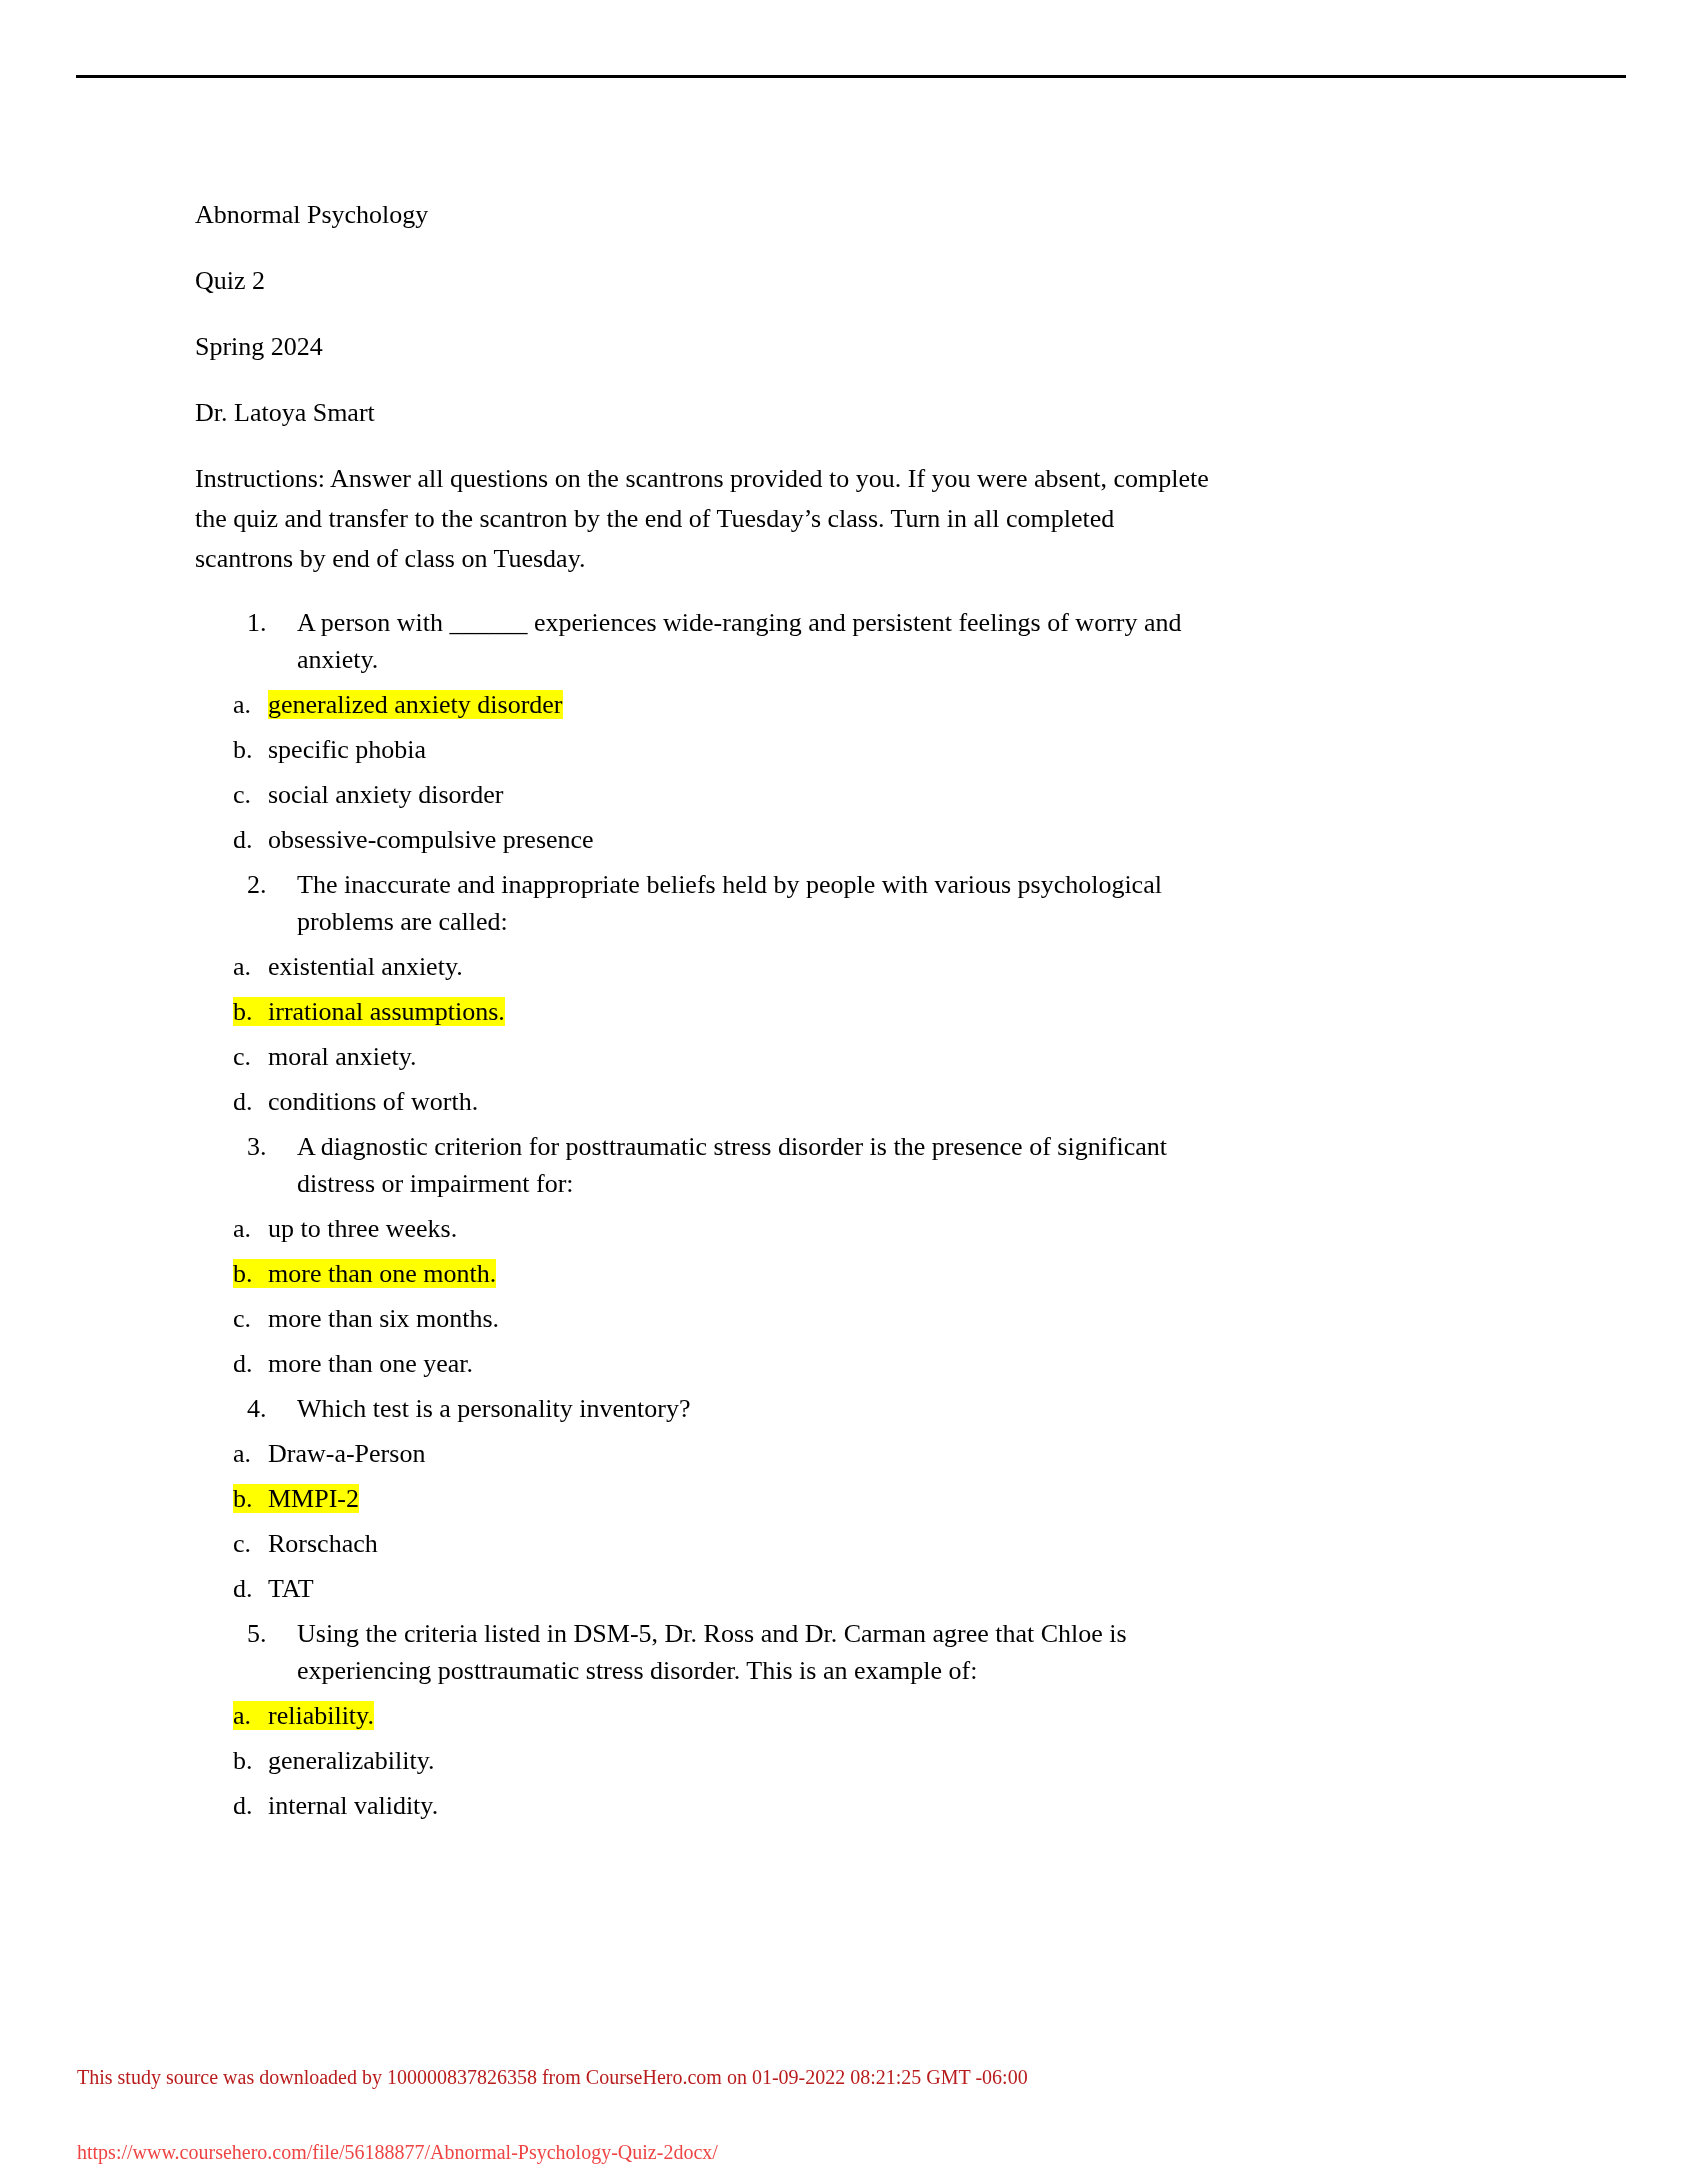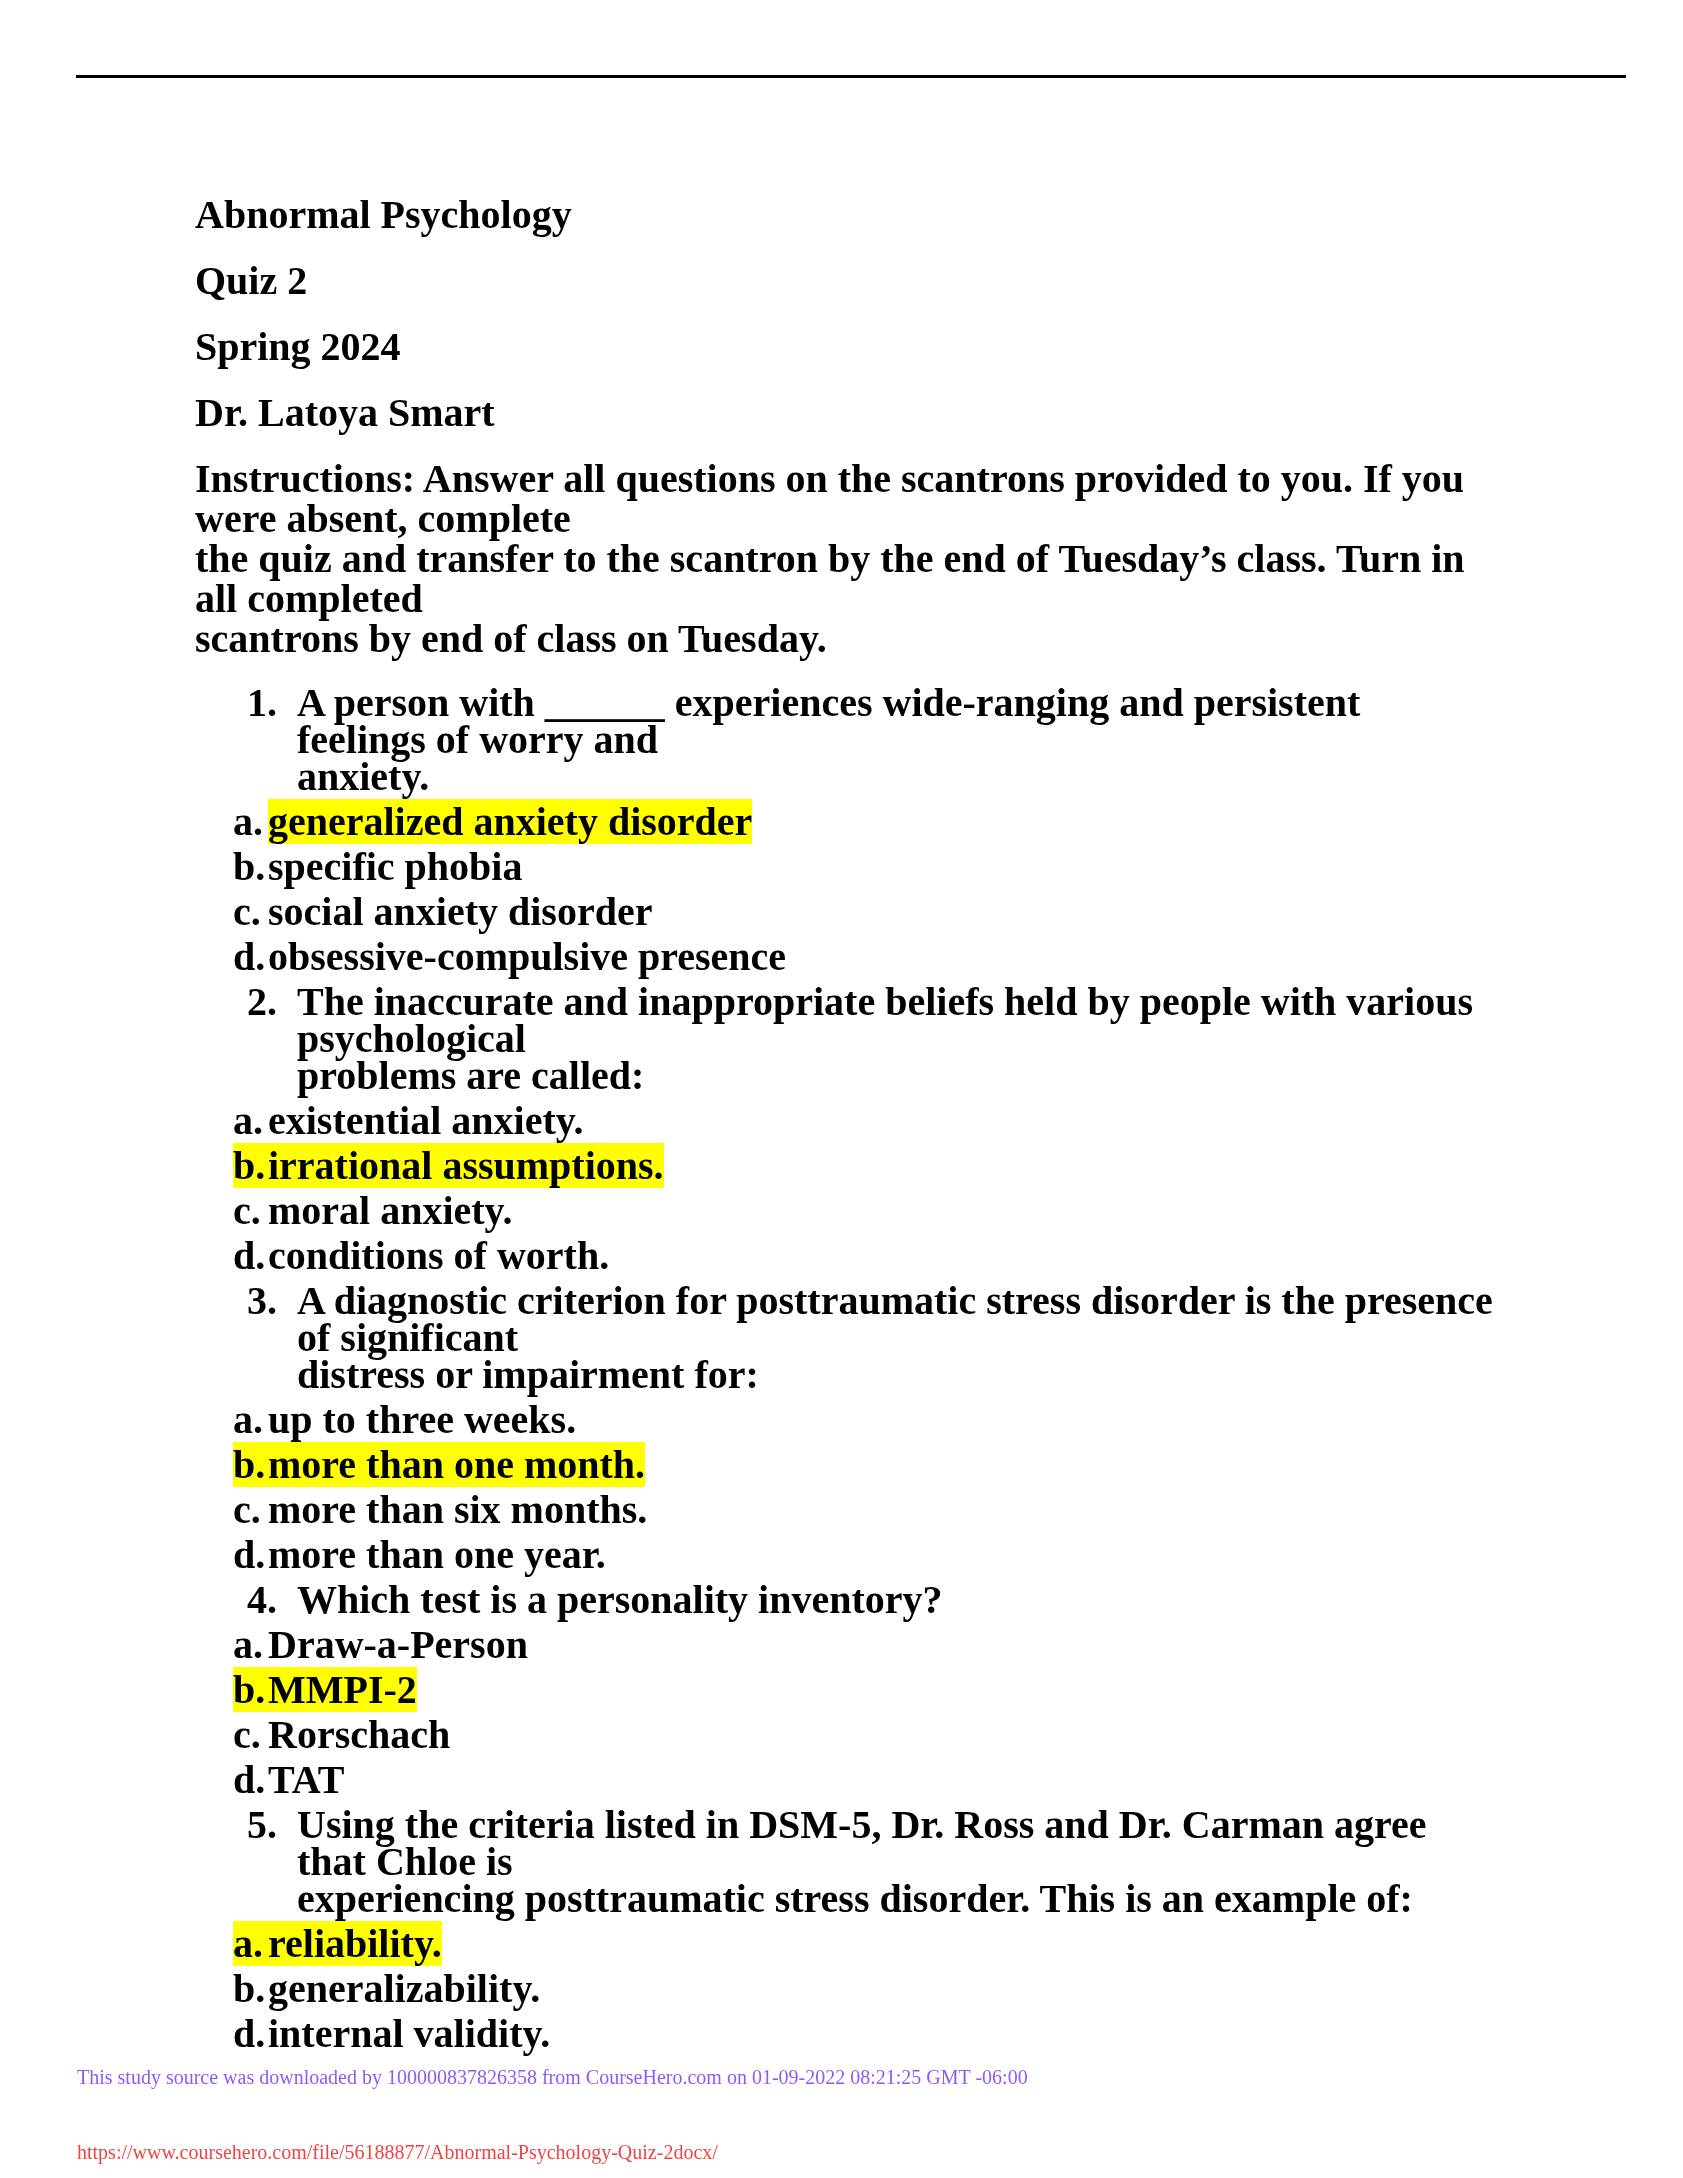--- a/index.html
+++ b/index.html
@@ -22,23 +22,22 @@
     left: 76px;
     width: 1550px;
     height: 3px;
     background: #000000;
   }
   .content {
     position: absolute;
     top: 195px;
     left: 195px;
     width: 1303px;
-    font-size: 40px;
+    font-size: 26px;
     line-height: 39px;
-    font-weight: bold;
   }
   .header-line {
     margin: 0 0 27px 0;
     line-height: 39px;
   }
   .instructions {
     margin: 27px 0 0 0;
     line-height: 40px;
     white-space: pre-wrap;
   }
@@ -75,21 +74,21 @@
   .hl {
     background: var(--hl, #ffff00);
   }
   .footer-note {
     position: absolute;
     left: 77px;
     top: 2065px;
     font-family: "Liberation Serif", serif;
     font-size: 20px;
     line-height: 24px;
-    color: #8b5cf6;
+    color: #b91c1c;
   }
   .footer-url {
     position: absolute;
     left: 77px;
     top: 2140px;
     font-family: "Liberation Serif", serif;
     font-size: 20px;
     line-height: 24px;
     color: #ef4444;
     text-decoration: none;

